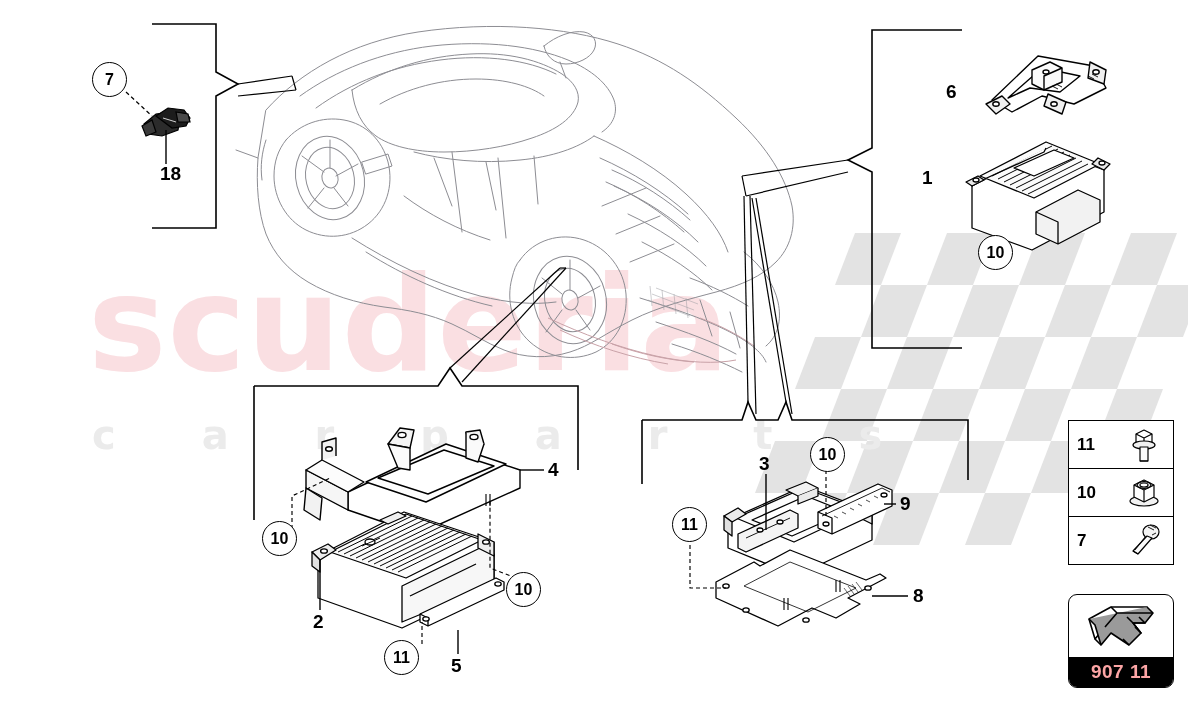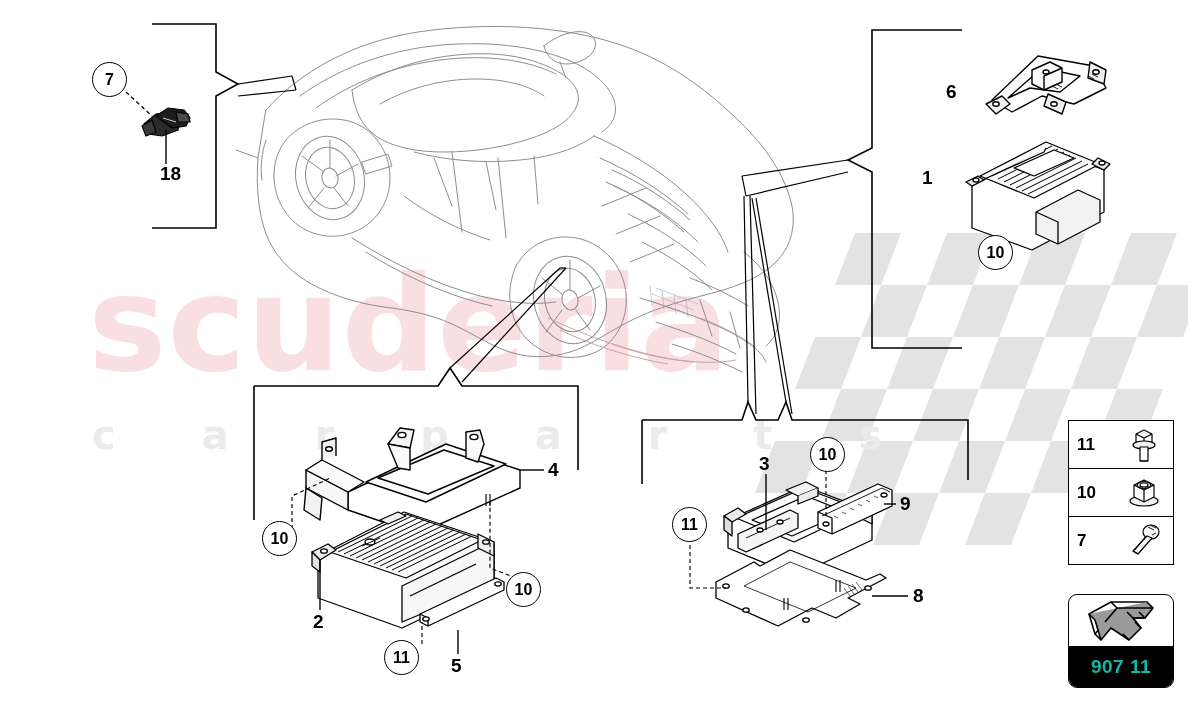--- a/index.html
+++ b/index.html
@@ -59,21 +59,21 @@
   .legend-ico{flex:1;display:flex;align-items:center;justify-content:center;}
 
   
   .pageref{
     position:absolute;left:1068px;top:594px;width:104px;height:92px;
     border:1.6px solid #000;border-radius:9px;background:#fff;overflow:hidden;
     display:flex;flex-direction:column;
   }
   .pageref-ico{flex:1;display:flex;align-items:center;justify-content:center;}
   .pageref-band{
-    height:41px;background:#000;color:#14b8a6;
+    height:30px;background:#000;color:#fca5a5;
     display:flex;align-items:center;justify-content:center;
     font-weight:700;font-size:19px;letter-spacing:.5px;
   }
 </style>
 </head>
 <body>
 
 <div class="stage">
 
   <svg class="layer" viewBox="0 0 1188 707">

